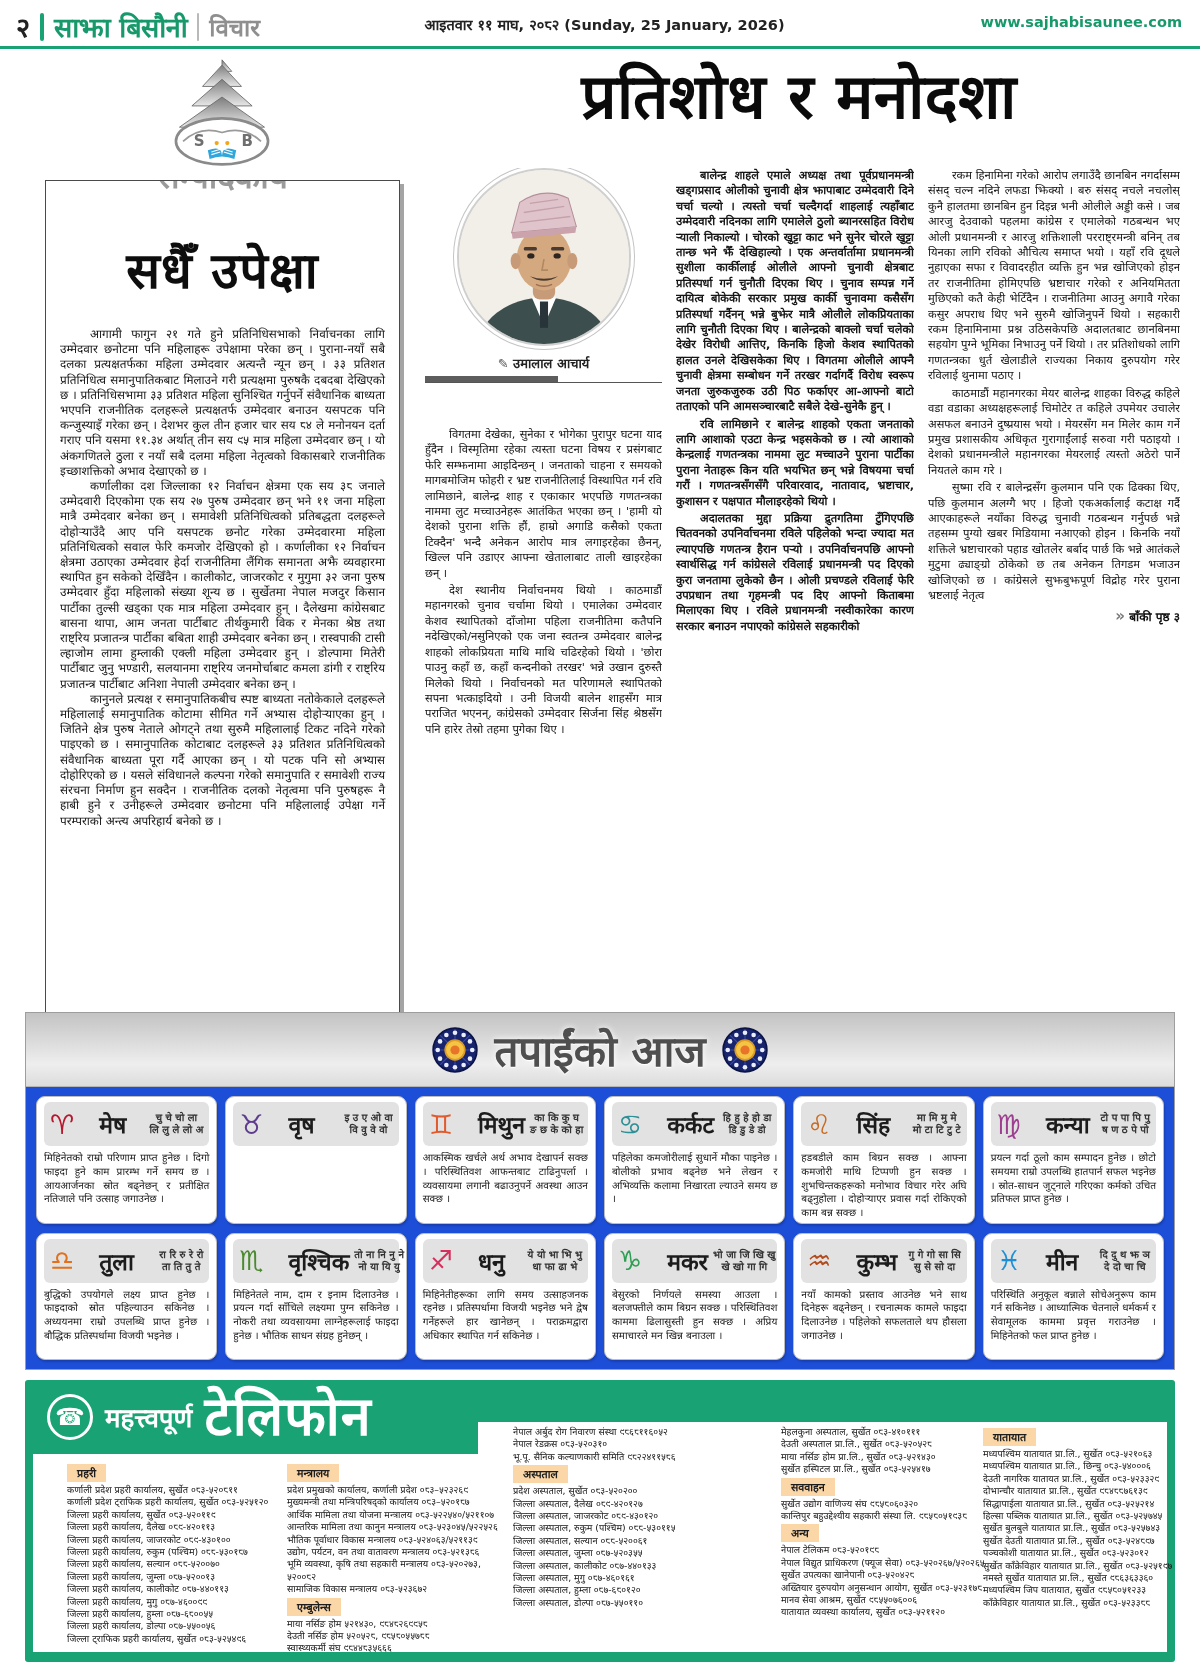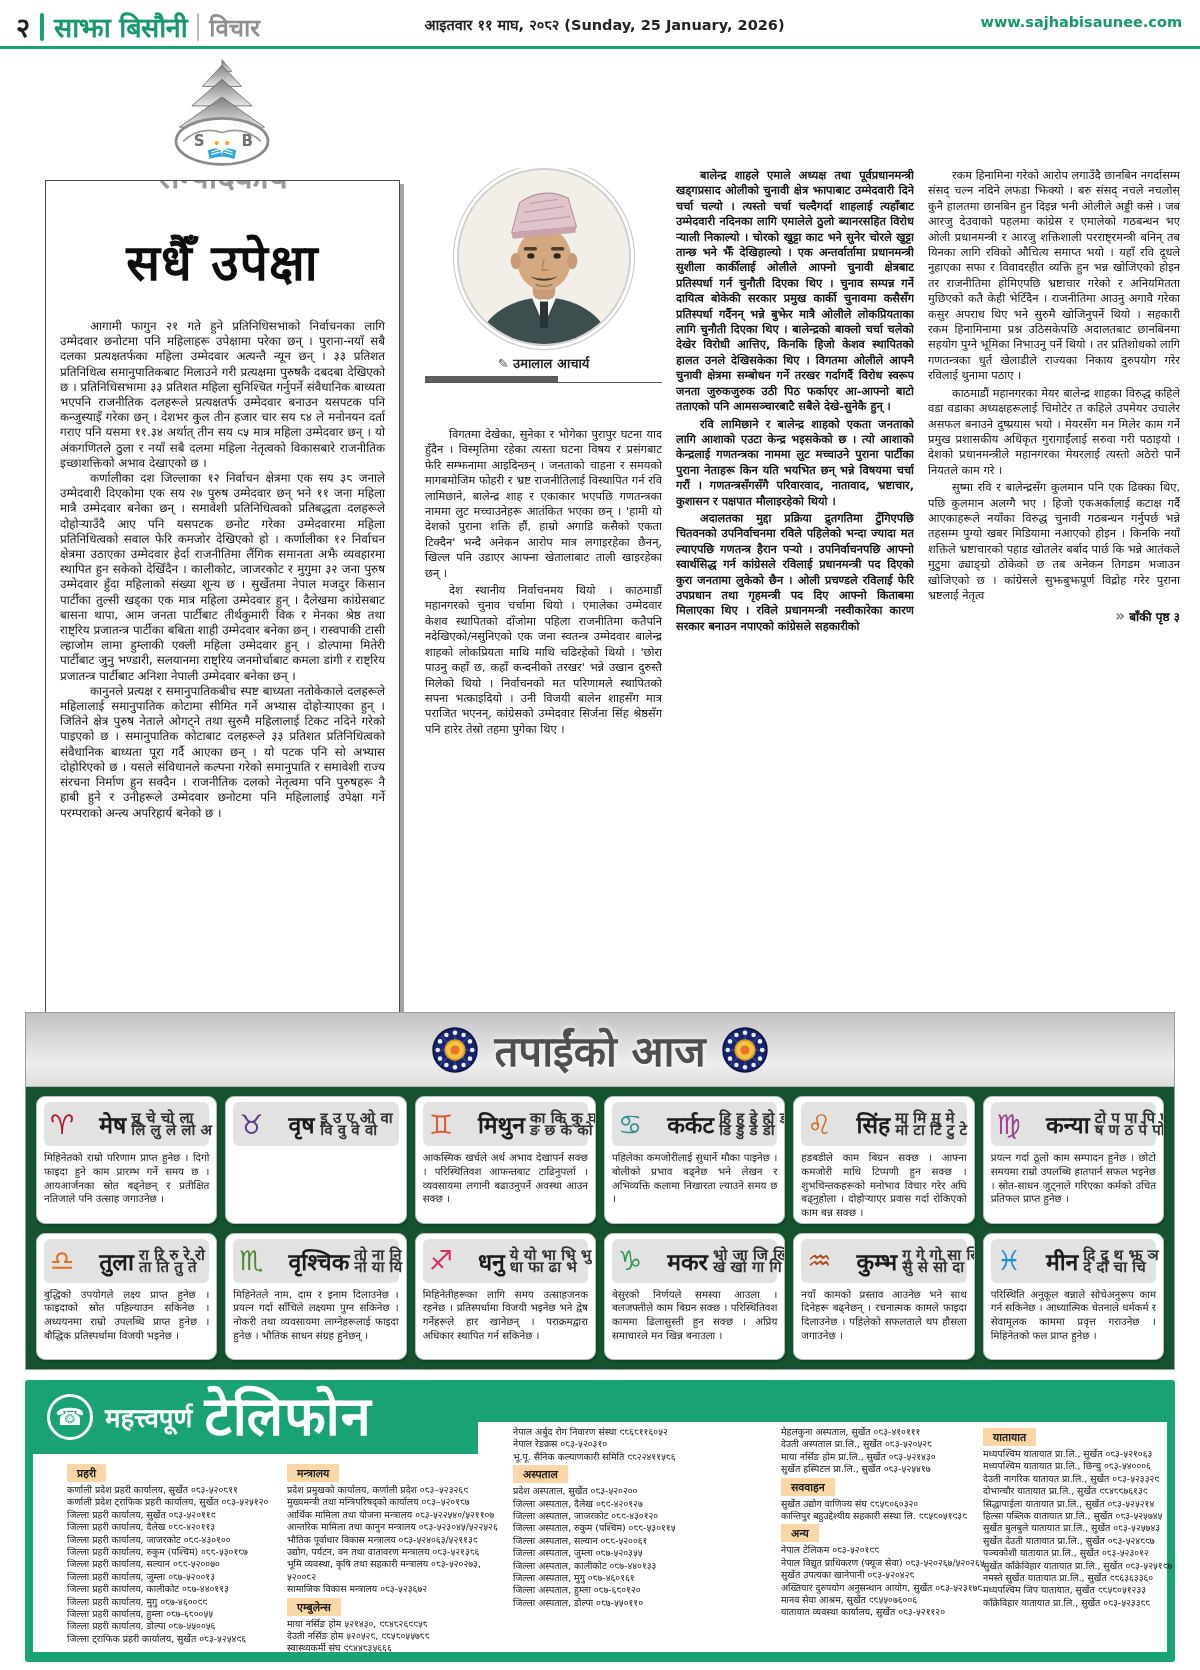--- a/index.html
+++ b/index.html
@@ -15,21 +15,21 @@
   .vbar.thin { width:2px; background:#b9b9b9; }
   .brand { font-size:27px; font-weight:bold; color:#17996b; letter-spacing:-0.5px; }
   .sect { font-size:24px; font-weight:bold; color:#8f8f8f; }
   .hdate { position:absolute; left:0; right:0; top:14px; text-align:center; font-size:14.5px; font-weight:bold; color:#222;margin-left:9px; }
   .hurl { position:absolute; right:18px; top:14px; font-size:14.5px; font-weight:bold; color:#17996b; }
   .hrule { position:absolute; top:46px; left:0; right:0; height:3px; background:#19a273; }
 
   
   .logo { position:absolute; left:160px; top:52px; width:124px; height:122px; }
   .edbox { position:absolute; left:45px; top:180px; width:355px; height:952px; border:1.5px solid #4a4a4a;
-           box-shadow:4px 4px 0 rgba(90,90,90,.55); background:#fff; padding:32px 14px 10px; overflow:hidden; }
+           box-shadow:4px 4px 0 rgba(90,90,90,.55); background:#fff; padding:40px 14px 10px; overflow:hidden; }
   .edkick { position:absolute; top:-24px; left:0; width:100%; display:flex; justify-content:center; align-items:center; }
   .edkick .dot { width:7px; height:7px; border-radius:50%; background:#9a9a9a; margin:0 2px; box-shadow:0 0 0 4px #fff; }
   .edkick .lbl { background:#fff; padding:0 10px; font-size:33px; font-weight:bold; color:#9a9a9a; line-height:1.2; }
   .edtitle { text-align:center; font-size:50px; font-weight:bold; color:#0d0d0d; margin:14px 0 24px; letter-spacing:1px; }
   .edbox p { font-size:11.8px; line-height:15.2px; text-align:justify; text-indent:30px; color:#141414; }
 
   
   .atitle { position:absolute; left:415px; top:52px; width:768px; text-align:center;
             font-size:62px; font-weight:bold; color:#0a0a0a; letter-spacing:0.5px; }
   .acol { position:absolute; top:168px; height:840px; overflow:hidden; }
@@ -40,31 +40,31 @@
   .photo { width:170px; height:174px; margin:2px auto 10px; border-radius:50%; overflow:hidden;
            box-shadow:0 0 0 2px #cfcfcf, 0 0 0 5px #fff, 0 0 0 6px #c4c4c4; background:#f2efe9; }
   .byline { text-align:center; font-size:13px; font-weight:bold; color:#222; margin-bottom:4px; }
   .byline .pen { color:#555; font-size:13px; }
   .byrule { height:7px; border-bottom:1.5px solid #555; position:relative; margin-bottom:44px; }
   .byrule::before { content:''; position:absolute; left:0; top:0; width:56%; height:6px; background:#5d5d5d; }
   .cont { text-align:right; font-size:12px; font-weight:bold; color:#111; margin-top:4px; }
   .cont .mk { color:#7a7a7a; font-size:15px; }
 
   
-  .horo { position:absolute; left:25px; top:1012px; width:1150px; height:358px; border:1.5px solid #9e9e9e; background:#14532d; }
+  .horo { position:absolute; left:25px; top:1012px; width:1150px; height:358px; border:1.5px solid #9e9e9e; background:#1d4ed8; }
   .horohead { position:relative; height:74px; background:linear-gradient(#c3c3c3,#eeeeee 70%,#dcdcdc); border-bottom:1px solid #b5b5b5;
               display:flex; align-items:center; justify-content:center; gap:16px; }
   .horohead h2 { font-size:42px; font-weight:bold; color:#4f4f4f; text-shadow:0 1px 0 #fff, 0 0 6px #fff; }
   .cards { position:absolute; left:0; top:74px; right:0; bottom:0; display:grid; grid-template-columns:repeat(6,1fr);
            grid-template-rows:1fr 1fr; gap:9px 8px; padding:9px 10px; }
   .card { background:#fff; border:1px solid #bdbdbd; border-radius:9px; box-shadow:1px 2px 2px rgba(0,0,0,.18); padding:5px 7px; overflow:hidden; }
   .chead { display:flex; align-items:center; gap:5px; background:#e2e2e2; border-radius:6px; padding:3px 6px; margin-bottom:5px; height:44px; }
   .zicon { font-size:27px; line-height:1; font-weight:bold; }
   .zname { font-size:23px; font-weight:bold; color:#1c1c1c; white-space:nowrap;margin-left:20px; }
-  .zlet { margin-left:auto; font-size:15px; font-weight:bold; color:#333; line-height:12px; white-space:nowrap; }
+  .zlet { margin-left:auto; text-align:center; font-size:10px; font-weight:bold; color:#333; line-height:12px; white-space:nowrap; }
   .ztext { font-size:10.2px; line-height:13.8px; text-align:justify; color:#1a1a1a; }
 
   
   .phones { position:absolute; left:25px; top:1380px; width:1150px; height:282px; background:#19a273; border-radius:3px; }
   .phpanel { position:absolute; left:8px; right:8px; top:42px; bottom:10px; background:#fff; }
   .phhead { position:absolute; left:8px; top:0; width:445px; height:74px; background:#19a273; z-index:2;
             display:flex; align-items:center; gap:12px; padding-left:14px; }
   .phicon { width:46px; height:46px; border:3px solid #fff; border-radius:50%; display:flex; align-items:center; justify-content:center;
             color:#fff; font-size:24px; flex:0 0 auto; }
   .phsmall { color:#fff; font-size:26px; font-weight:bold; }
@@ -122,20 +122,21 @@
       <span class="dot"></span>
       <span class="lbl">सम्पादकीय</span>
       <span class="dot"></span>
     </div>
     <h2 class="edtitle">सधैँ उपेक्षा</h2>
     <p>आगामी फागुन २१ गते हुने प्रतिनिधिसभाको निर्वाचनका लागि उम्मेदवार छनोटमा पनि महिलाहरू उपेक्षामा परेका छन् । पुराना-नयाँ सबै दलका प्रत्यक्षतर्फका महिला उम्मेदवार अत्यन्तै न्यून छन् । ३३ प्रतिशत प्रतिनिधित्व समानुपातिकबाट मिलाउने गरी प्रत्यक्षमा पुरुषकै दबदबा देखिएको छ । प्रतिनिधिसभामा ३३ प्रतिशत महिला सुनिश्चित गर्नुपर्ने संवैधानिक बाध्यता भएपनि राजनीतिक दलहरूले प्रत्यक्षतर्फ उम्मेदवार बनाउन यसपटक पनि कन्जुस्याइँ गरेका छन् । देशभर कुल तीन हजार चार सय ८४ ले मनोनयन दर्ता गराए पनि यसमा ११.३४ अर्थात् तीन सय ९५ मात्र महिला उम्मेदवार छन् । यो अंकगणितले ठुला र नयाँ सबै दलमा महिला नेतृत्वको विकासबारे राजनीतिक इच्छाशक्तिको अभाव देखाएको छ ।</p>
     <p>कर्णालीका दश जिल्लाका १२ निर्वाचन क्षेत्रमा एक सय ३८ जनाले उम्मेदवारी दिएकोमा एक सय २७ पुरुष उम्मेदवार छन् भने ११ जना महिला मात्रै उम्मेदवार बनेका छन् । समावेशी प्रतिनिधित्वको प्रतिबद्धता दलहरूले दोहोऱ्याउँदै आए पनि यसपटक छनोट गरेका उम्मेदवारमा महिला प्रतिनिधित्वको सवाल फेरि कमजोर देखिएको हो । कर्णालीका १२ निर्वाचन क्षेत्रमा उठाएका उम्मेदवार हेर्दा राजनीतिमा लैंगिक समानता अझै व्यवहारमा स्थापित हुन सकेको देखिँदैन । कालीकोट, जाजरकोट र मुगुमा ३२ जना पुरुष उम्मेदवार हुँदा महिलाको संख्या शून्य छ । सुर्खेतमा नेपाल मजदुर किसान पार्टीका तुल्सी खड्का एक मात्र महिला उम्मेदवार हुन् । दैलेखमा कांग्रेसबाट बासना थापा, आम जनता पार्टीबाट तीर्थकुमारी विक र मेनका श्रेष्ठ तथा राष्ट्रिय प्रजातन्त्र पार्टीका बबिता शाही उम्मेदवार बनेका छन् । रास्वपाकी टासी ल्हाजोम लामा हुम्लाकी एक्ली महिला उम्मेदवार हुन् । डोल्पामा मितेरी पार्टीबाट जुनु भण्डारी, सलयानमा राष्ट्रिय जनमोर्चाबाट कमला डांगी र राष्ट्रिय प्रजातन्त्र पार्टीबाट अनिशा नेपाली उम्मेदवार बनेका छन् ।</p>
     <p>कानुनले प्रत्यक्ष र समानुपातिकबीच स्पष्ट बाध्यता नतोकेकाले दलहरूले महिलालाई समानुपातिक कोटामा सीमित गर्ने अभ्यास दोहोऱ्याएका हुन् । जितिने क्षेत्र पुरुष नेताले ओगट्ने तथा सुरुमै महिलालाई टिकट नदिने गरेको पाइएको छ । समानुपातिक कोटाबाट दलहरूले ३३ प्रतिशत प्रतिनिधित्वको संवैधानिक बाध्यता पूरा गर्दै आएका छन् । यो पटक पनि सो अभ्यास दोहोरिएको छ । यसले संविधानले कल्पना गरेको समानुपाति र समावेशी राज्य संरचना निर्माण हुन सक्दैन । राजनीतिक दलको नेतृत्वमा पनि पुरुषहरू नै हाबी हुने र उनीहरूले उम्मेदवार छनोटमा पनि महिलालाई उपेक्षा गर्ने परम्पराको अन्त्य अपरिहार्य बनेको छ ।</p>
   </section>
 
+  <h1 class="atitle">प्रतिशोध र मनोदशा</h1>
 
   <div class="acol c1">
     <div class="photo">
       <svg viewBox="0 0 168 172" width="170" height="174">
         <rect width="168" height="172" fill="#f2efe9"></rect>
         <ellipse cx="84" cy="178" rx="66" ry="52" fill="#3c4f4e"></ellipse>
         <polygon points="72,126 96,126 84,154" fill="#ffffff"></polygon>
         <rect x="80" y="130" width="8" height="26" fill="#28343a"></rect>
         <rect x="73" y="104" width="22" height="24" rx="7" fill="#c79b77"></rect>
         <ellipse cx="84" cy="88" rx="27" ry="31" fill="#d4a97f"></ellipse>

